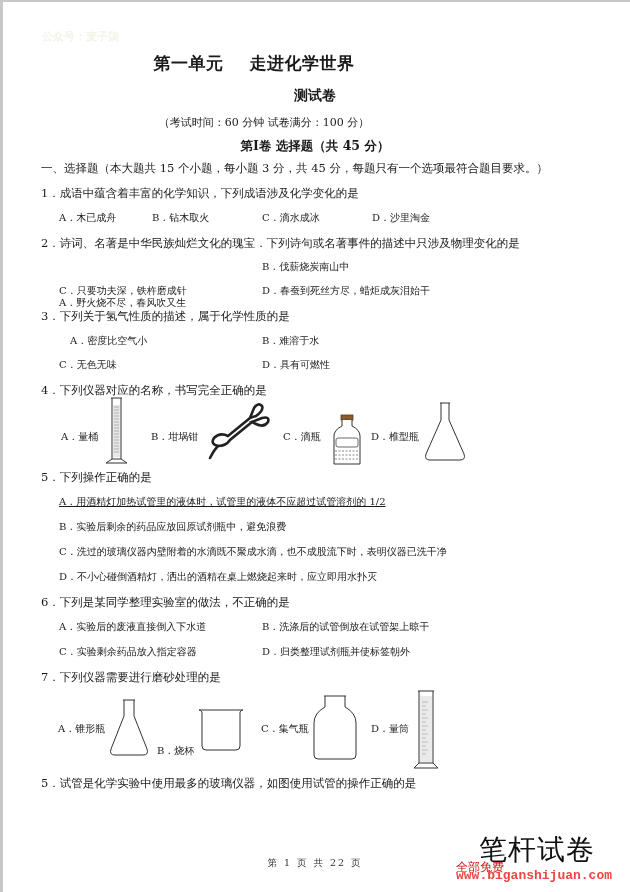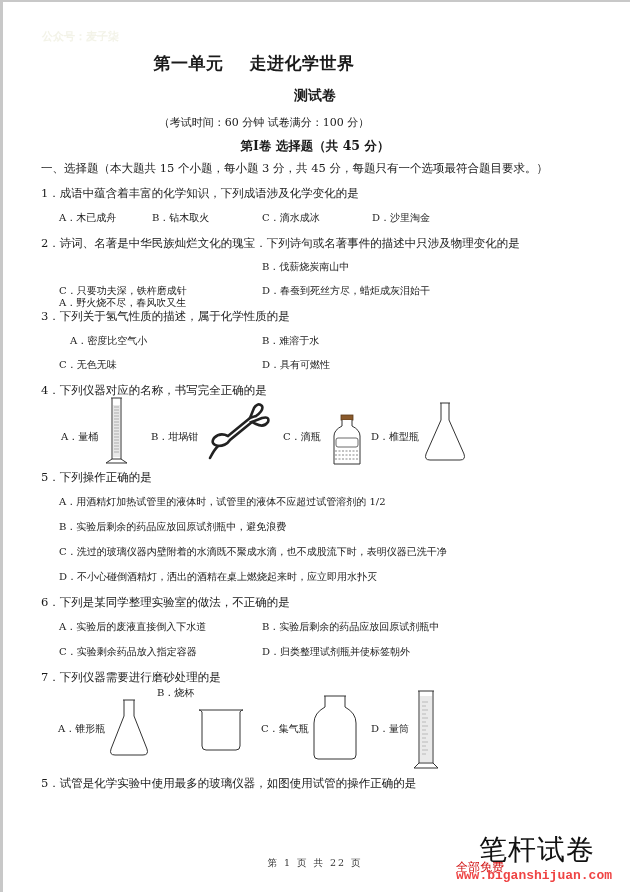--- a/index.html
+++ b/index.html
@@ -107,37 +107,37 @@
       <line x1="3" y1="41" x2="27" y2="41"></line>
       <line x1="3" y1="45" x2="27" y2="45"></line>
   </g>
 </svg>
 <div class="opt" style="left:371px;top:430px;">D．椎型瓶</div>
 <svg class="icon" style="left:423px;top:402px;" width="44" height="60" viewBox="0 0 44 60">
   <path d="M17 1 L27 1 M18 1 L18 18 L3 52 Q1 58 7 58 L37 58 Q43 58 41 52 L26 18 L26 1" stroke="#333" stroke-width="1" fill="none"></path>
 </svg>
 
 <div class="line" style="left:41px;top:470px;">5．下列操作正确的是</div>
-<div class="opt" style="left:59px;top:495px;">A．用酒精灯加热试管里的液体时，试管里的液体不应超过试管溶剂的 1/2</div>
+<div class="opt" style="left:59px;top:495px;text-decoration:underline;">A．用酒精灯加热试管里的液体时，试管里的液体不应超过试管溶剂的 1/2</div>
 <div class="opt" style="left:59px;top:520px;">B．实验后剩余的药品应放回原试剂瓶中，避免浪费</div>
 <div class="opt" style="left:59px;top:545px;">C．洗过的玻璃仪器内壁附着的水滴既不聚成水滴，也不成股流下时，表明仪器已洗干净</div>
 <div class="opt" style="left:59px;top:570px;">D．不小心碰倒酒精灯，洒出的酒精在桌上燃烧起来时，应立即用水扑灭</div>
 
 <div class="line" style="left:41px;top:595px;">6．下列是某同学整理实验室的做法，不正确的是</div>
 <div class="opt" style="left:59px;top:620px;text-align:right;">A．实验后的废液直接倒入下水道</div>
-<div class="opt" style="left:262px;top:620px;">B．实验后剩余的药品应放回原试剂瓶中</div>
+<div class="opt" style="left:262px;top:620px;">B．洗涤后的试管倒放在试管架上晾干</div>
 <div class="opt" style="left:59px;top:645px;">C．实验剩余药品放入指定容器</div>
 <div class="opt" style="left:262px;top:645px;">D．归类整理试剂瓶并使标签朝外</div>
 
 <div class="line" style="left:41px;top:670px;">7．下列仪器需要进行磨砂处理的是</div>
 <div class="opt" style="left:58px;top:722px;">A．锥形瓶</div>
 <svg class="icon" style="left:108px;top:699px;" width="42" height="58" viewBox="0 0 42 58">
   <path d="M15 1 L27 1 M16 1 L16 17 L3 50 Q1 56 7 56 L35 56 Q41 56 39 50 L26 17 L26 1" stroke="#333" stroke-width="1" fill="none"></path>
 </svg>
-<div class="opt" style="left:157px;top:686px;">B．烧杯</div>
+<div class="opt" style="left:157px;top:744px;">B．烧杯</div>
 <svg class="icon" style="left:198px;top:708px;" width="46" height="44" viewBox="0 0 46 44">
   <path d="M1 2 Q3 2 4 4 L4 38 Q4 42 8 42 L38 42 Q42 42 42 38 L42 4 Q43 2 45 2" stroke="#333" stroke-width="1" fill="none"></path>
   <line x1="1" y1="2" x2="45" y2="2" stroke="#333" stroke-width="1"></line>
 </svg>
 <div class="opt" style="left:261px;top:722px;">C．集气瓶</div>
 <svg class="icon" style="left:312px;top:695px;" width="46" height="66" viewBox="0 0 46 66">
   <path d="M12 1 L34 1 M13 1 L13 12 Q2 18 2 28 L2 60 Q2 64 6 64 L40 64 Q44 64 44 60 L44 28 Q44 18 33 12 L33 1" stroke="#333" stroke-width="1" fill="none"></path>
 </svg>
 <div class="opt" style="left:371px;top:722px;">D．量筒</div>
 <svg class="icon" style="left:412px;top:690px;" width="28" height="80" viewBox="0 0 28 80">

